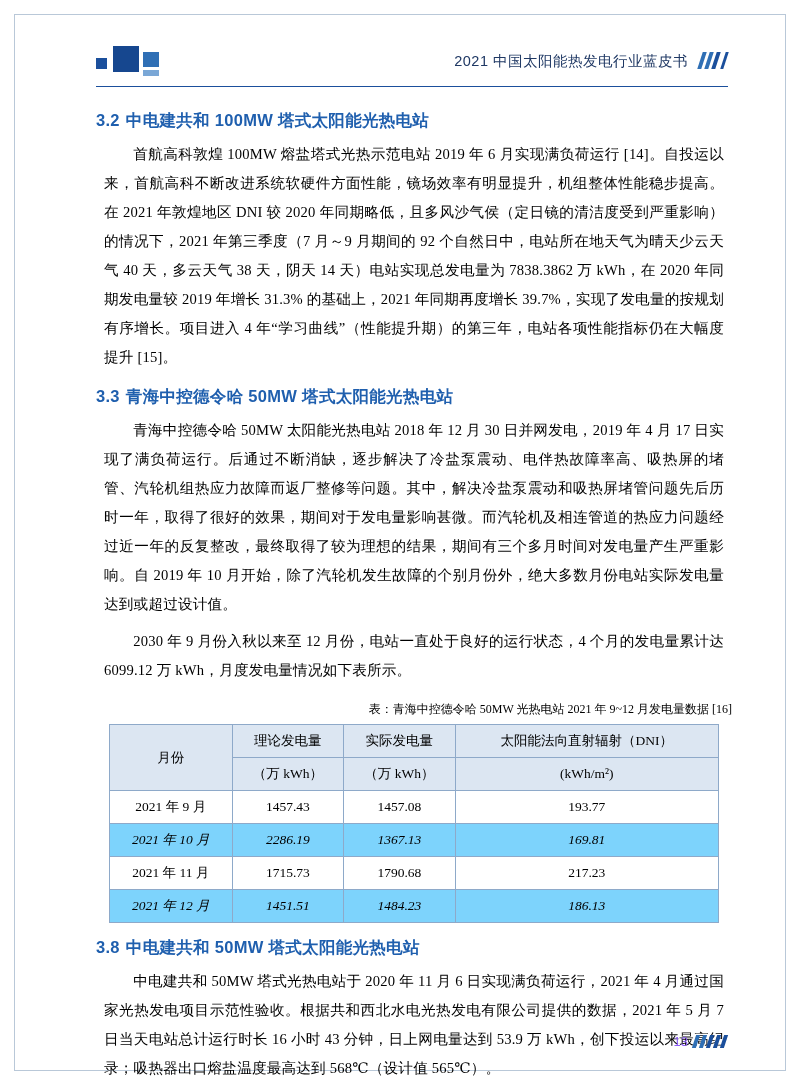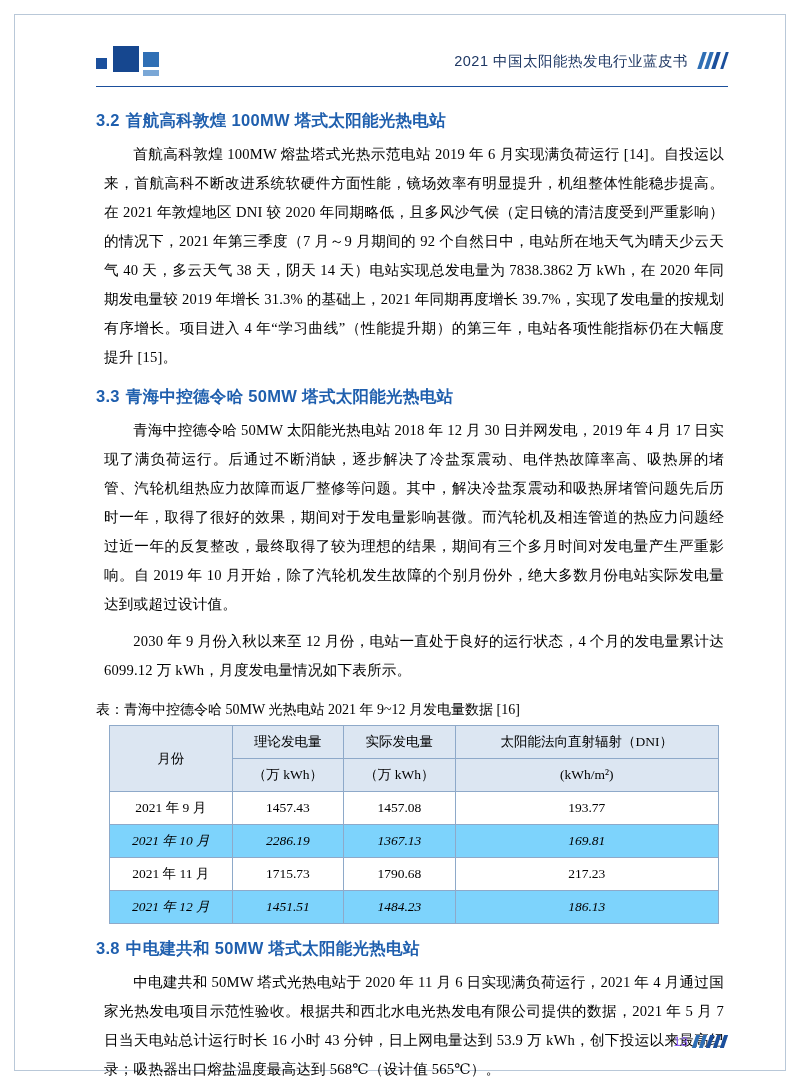--- a/index.html
+++ b/index.html
@@ -109,22 +109,22 @@
     line-height: 29px;
     margin: 8px;
     text-align: justify;
     text-justify: inter-ideograph;
     text-indent: 2em;
     letter-spacing: 0.2px;
   }
 
   
   .tbl-caption {
-    font-size: 14px;
-    text-align: left;
+    font-size: 12px;
+    text-align: right;
     margin: 16px 0 6px 0;
   }
   table.data {
     border-collapse: collapse;
     width: 610px;
     margin: 0 auto;
     font-size: 13.5px;
   }
   table.data td {
     border: 1px solid #8ea9c9;
@@ -197,21 +197,21 @@
         <span></span>
         <span></span>
         <span></span>
     </div>
   </div>
   <div class="header-rule"></div>
 
   <div class="content">
 
     <h2 class="sec">
-      <span class="num">3.2</span><span>首航高科敦煌 100MW 塔式太阳能光热电站</span>
+      <span class="num">3.2</span><span>中电建共和 100MW 塔式太阳能光热电站</span>
     </h2>
     <p class="para">首航高科敦煌 100MW 熔盐塔式光热示范电站 2019 年 6 月实现满负荷运行 [14]。自投运以来，首航高科不断改进系统软硬件方面性能，镜场效率有明显提升，机组整体性能稳步提高。在 2021 年敦煌地区 DNI 较 2020 年同期略低，且多风沙气侯（定日镜的清洁度受到严重影响）的情况下，2021 年第三季度（7 月～9 月期间的 92 个自然日中，电站所在地天气为晴天少云天气 40 天，多云天气 38 天，阴天 14 天）电站实现总发电量为 7838.3862 万 kWh，在 2020 年同期发电量较 2019 年增长 31.3% 的基础上，2021 年同期再度增长 39.7%，实现了发电量的按规划有序增长。项目进入 4 年“学习曲线”（性能提升期）的第三年，电站各项性能指标仍在大幅度提升 [15]。</p>
 
     <h2 class="sec">
       <span class="num">3.3</span><span>青海中控德令哈 50MW 塔式太阳能光热电站</span>
     </h2>
     <p class="para">青海中控德令哈 50MW 太阳能光热电站 2018 年 12 月 30 日并网发电，2019 年 4 月 17 日实现了满负荷运行。后通过不断消缺，逐步解决了冷盐泵震动、电伴热故障率高、吸热屏的堵管、汽轮机组热应力故障而返厂整修等问题。其中，解决冷盐泵震动和吸热屏堵管问题先后历时一年，取得了很好的效果，期间对于发电量影响甚微。而汽轮机及相连管道的热应力问题经过近一年的反复整改，最终取得了较为理想的结果，期间有三个多月时间对发电量产生严重影响。自 2019 年 10 月开始，除了汽轮机发生故障的个别月份外，绝大多数月份电站实际发电量达到或超过设计值。</p>
     <p class="para">2030 年 9 月份入秋以来至 12 月份，电站一直处于良好的运行状态，4 个月的发电量累计达 6099.12 万 kWh，月度发电量情况如下表所示。</p>
 
     <div class="tbl-caption">表：青海中控德令哈 50MW 光热电站 2021 年 9~12 月发电量数据 [16]</div>

